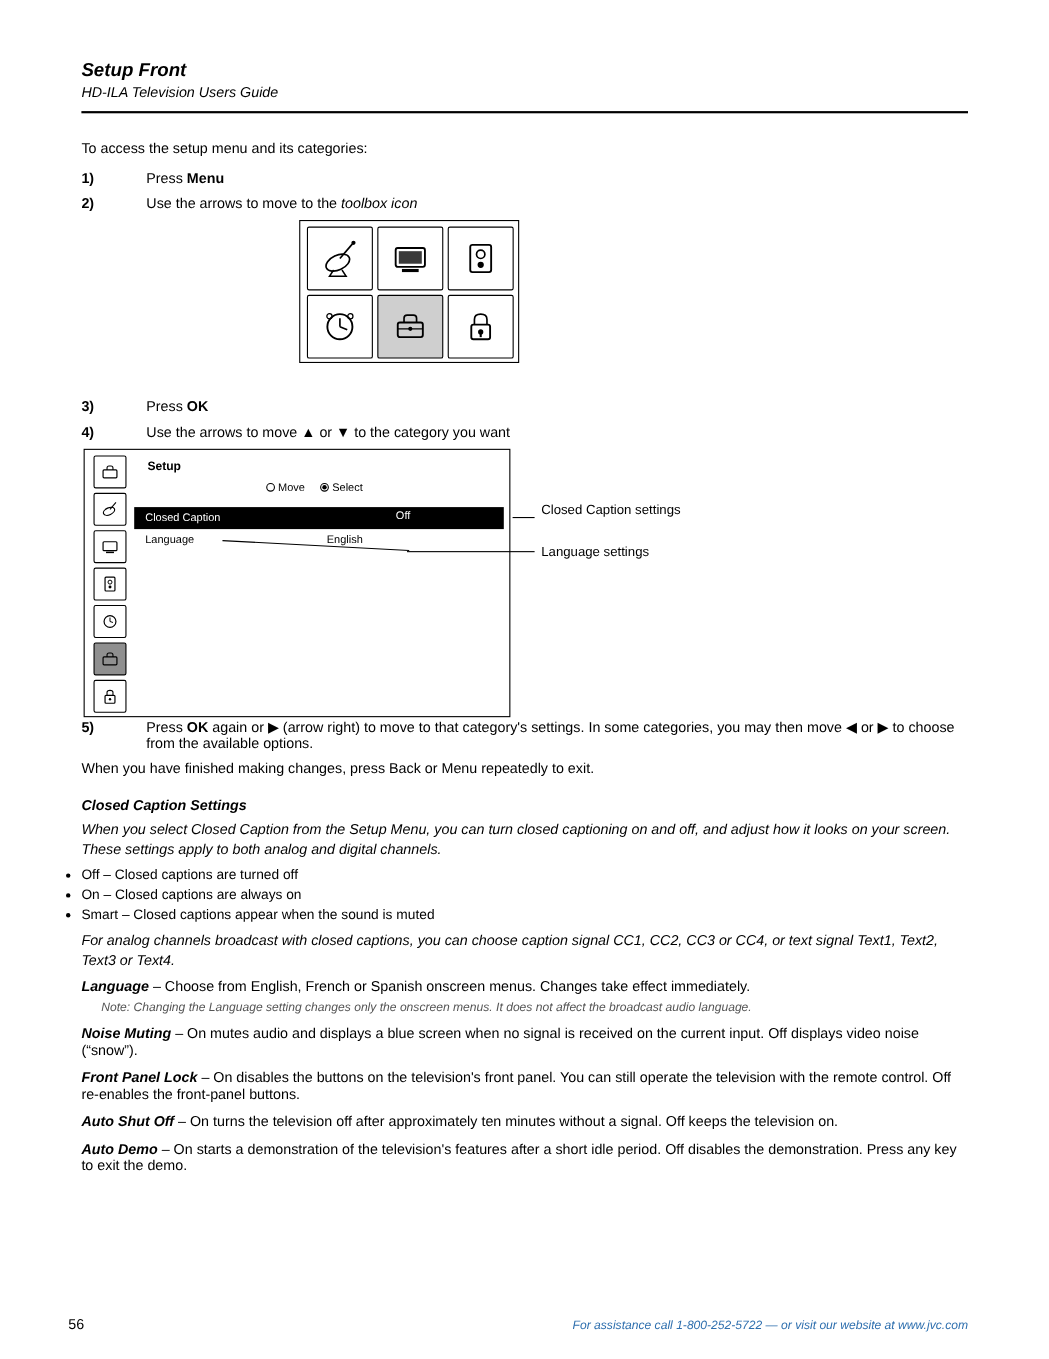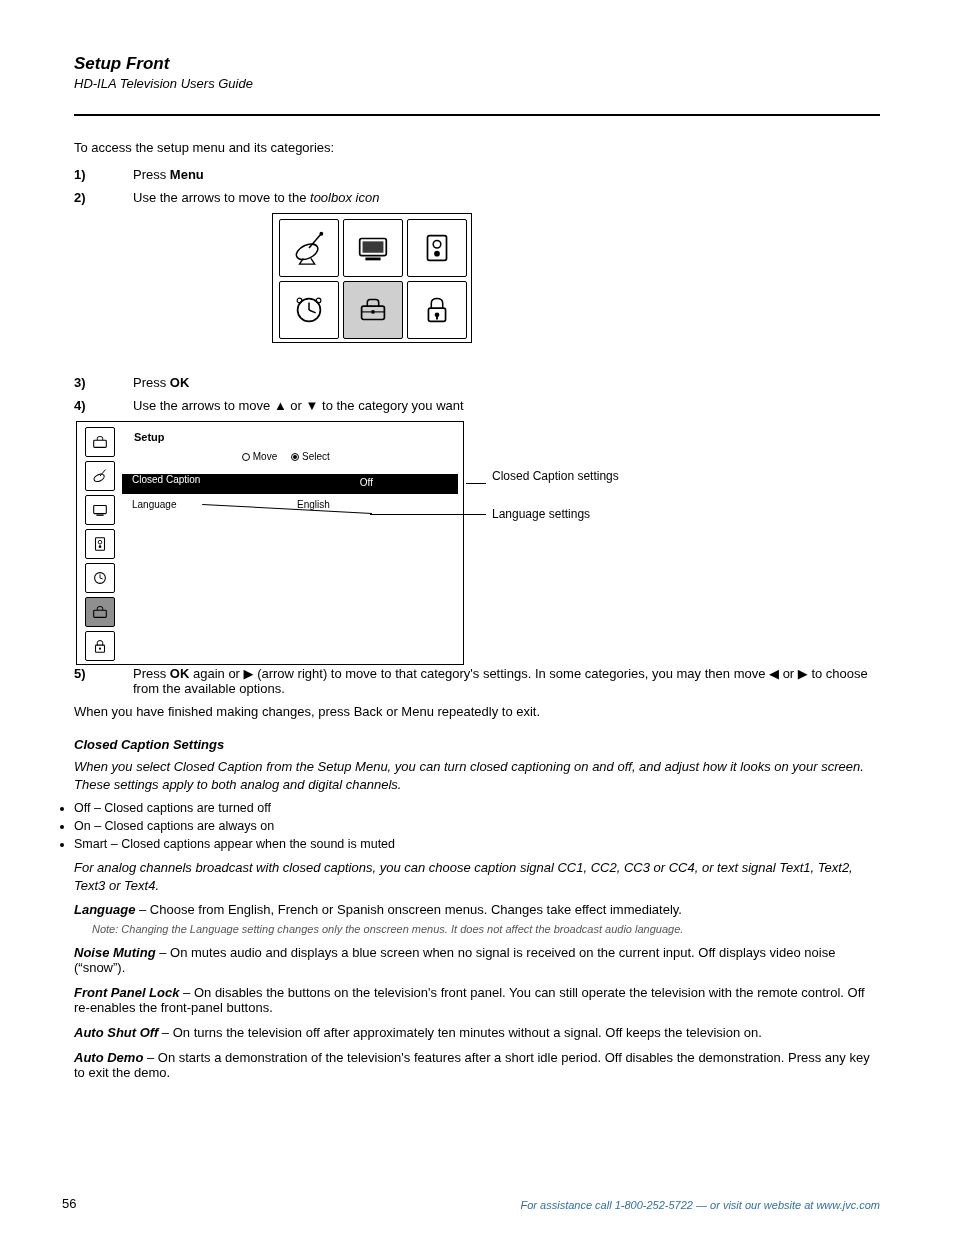--- a/index.html
+++ b/index.html
@@ -20,21 +20,21 @@
     }
     .section-heading {
       font-size: 17px;
       font-weight: bold;
       margin-bottom: 2px;
       font-style: italic;
     }
     .subheading {
       font-size: 13px;
       font-style: italic;
-      margin-bottom: 23px;
+      margin-bottom: 10px;
     }
     hr.rule {
       border: none;
       border-top: 2.5px solid #000;
       margin-bottom: 24px;
     }
     .intro {
       font-size: 13px;
       margin-bottom: 12px;
     }
@@ -158,20 +158,21 @@
     .black-bar {
       position: absolute;
       left: 48px;
       top: 53px;
       width: 336px;
       height: 20px;
       background: #000;
       color: #fff;
       font-size: 10px;
       display: flex;
+      align-items: center;
       padding-left: 10px;
     }
     .black-bar .val {
       position: absolute;
       right: 85px;
       top: 3px;
       font-size: 10px;
     }
     .row2 {
       position: absolute;

